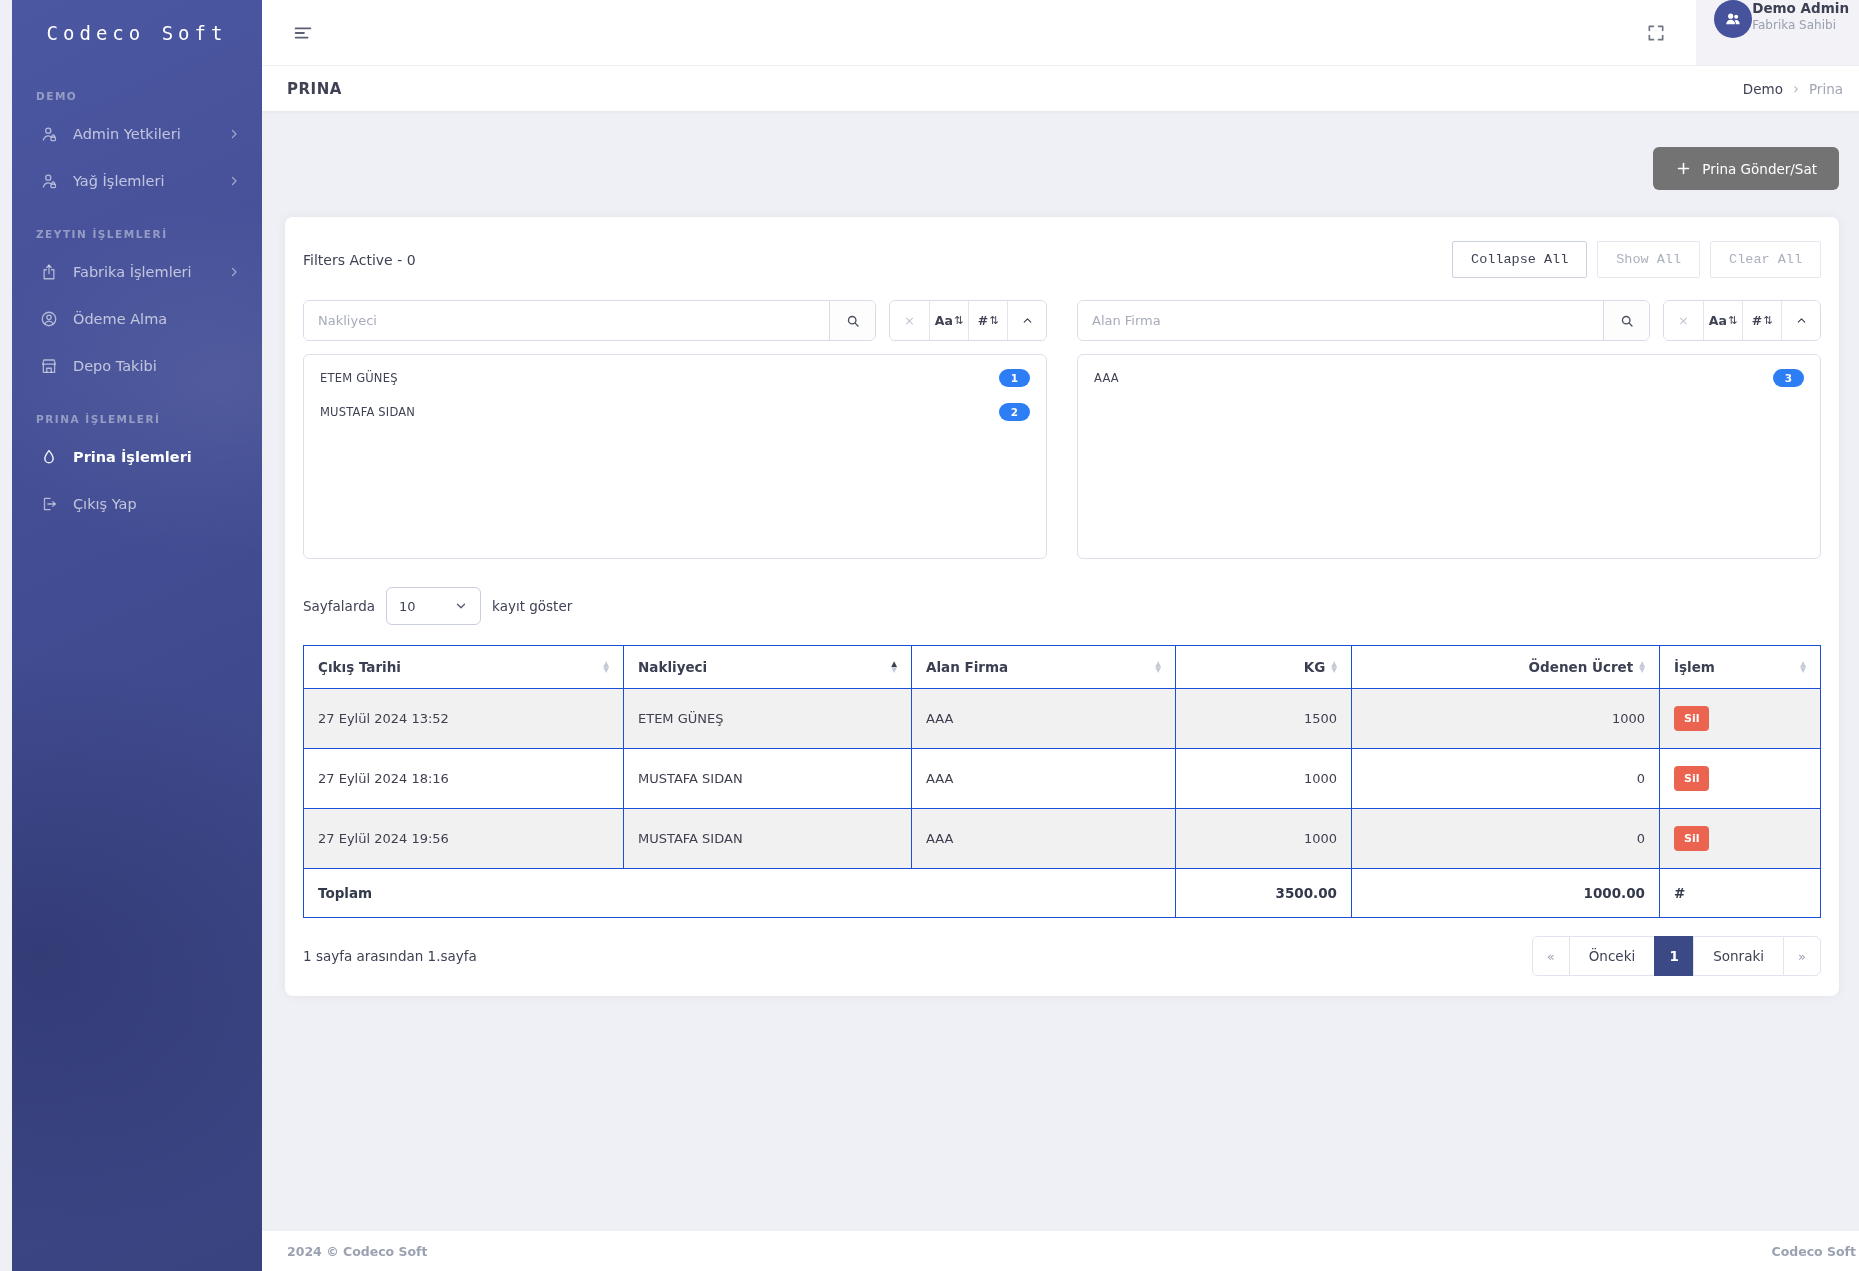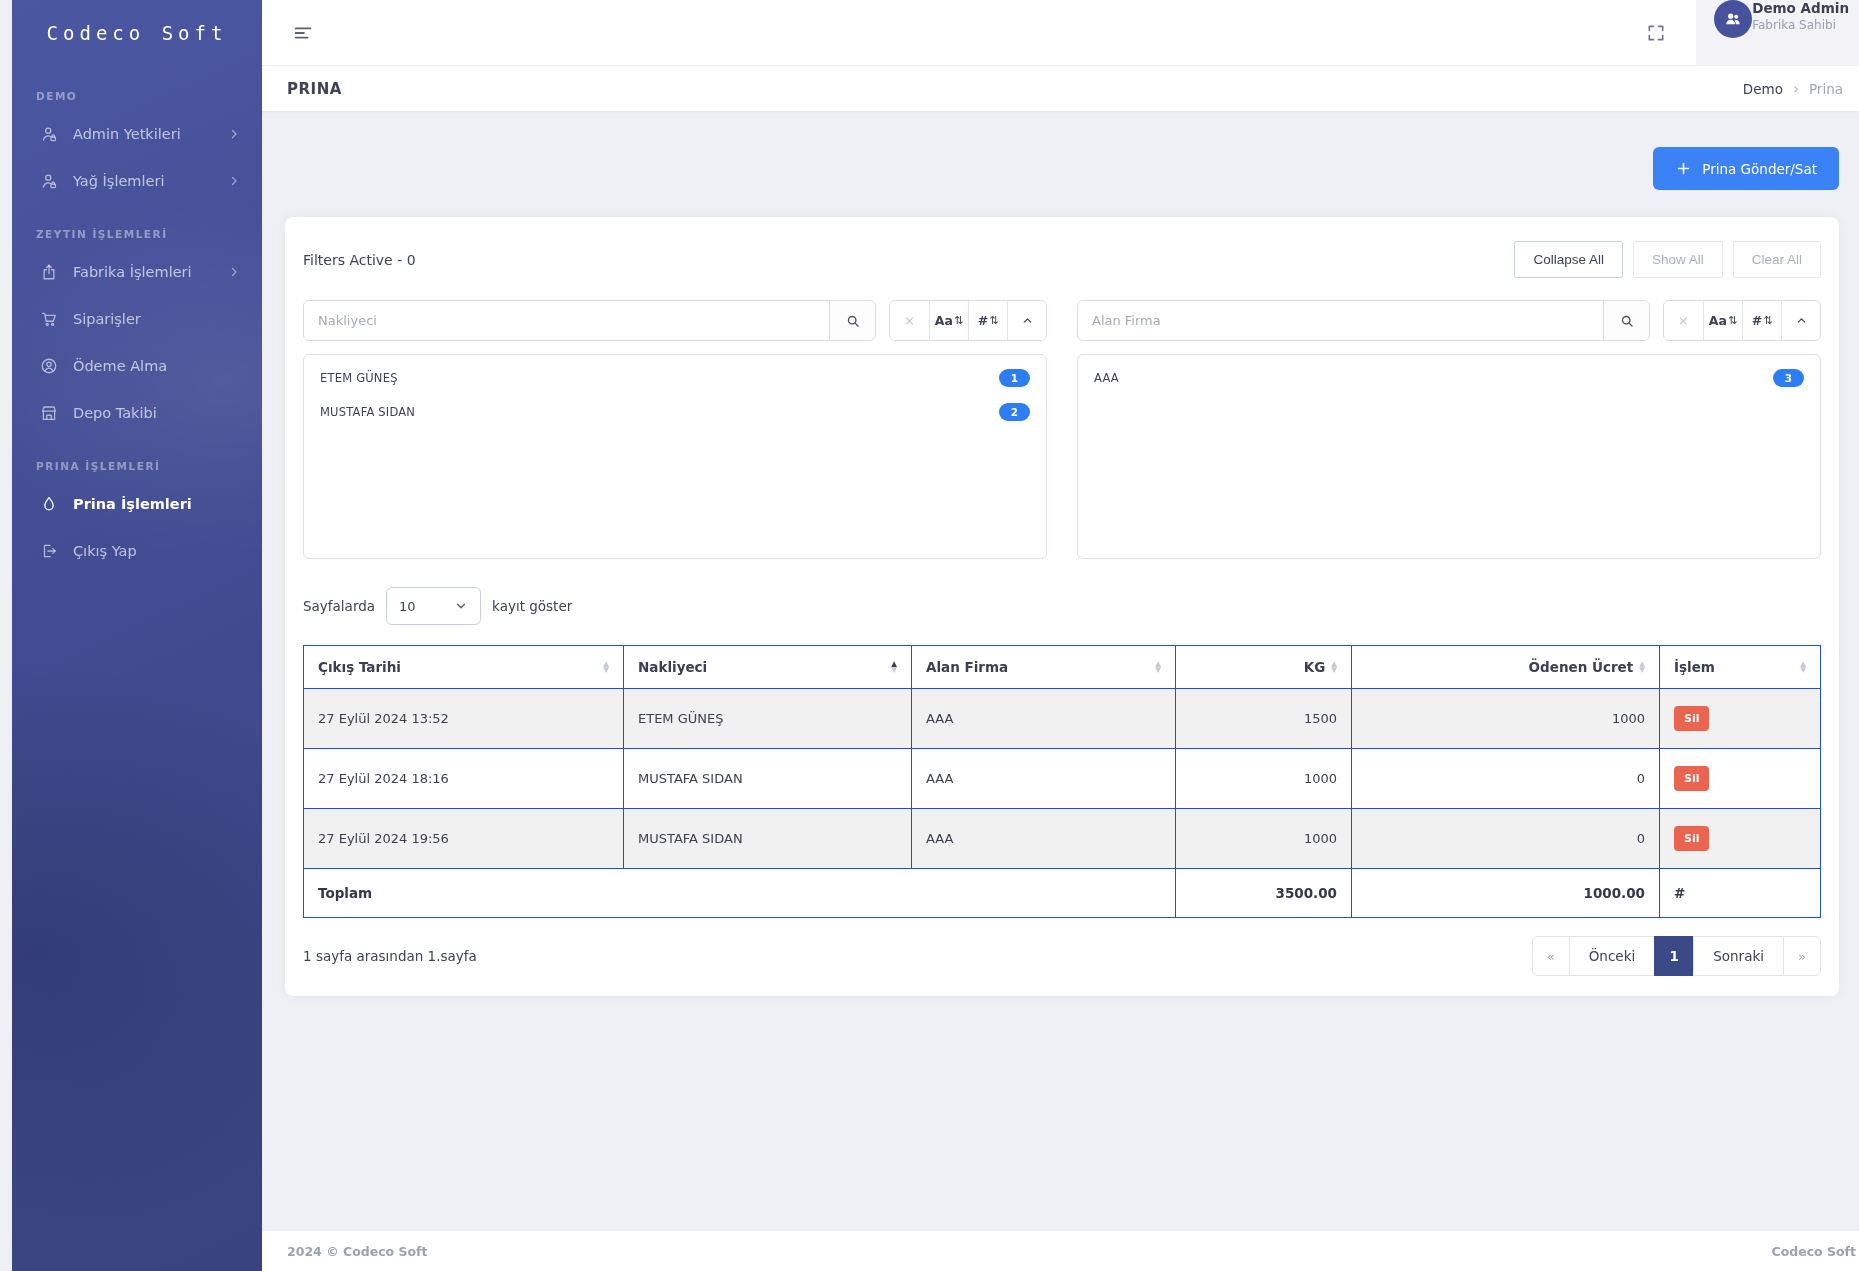--- a/index.html
+++ b/index.html
@@ -42,29 +42,29 @@
   .titlebar { height:45px; background:#fff; display:flex; align-items:center; padding:0 28px 0 25px;
     box-shadow:0 2px 3px rgba(30,40,70,0.04); position:relative; z-index:2; }
   .page-title { font-size:15px; font-weight:700; letter-spacing:.5px; color:#3f4254; }
   .breadcrumb { margin-left:auto; display:flex; align-items:center; gap:10px; font-size:13.5px; }
   .crumb-link { color:#3f4254; cursor:pointer; }
   .crumb-sep { color:#b3b7c4; font-size:15px; }
   .crumb-current { color:#a0a5b4; }
 
   .content { flex:1; padding:36px 32px 24px 23px; overflow:hidden; }
   .action-row { display:flex; justify-content:flex-end; margin-bottom:27px; }
-  .btn-primary { display:flex; align-items:center; gap:10px; background:#3b82f6; color:#fff; border:none;
+  .btn-primary { display:flex; align-items:center; gap:10px; background:#737373; color:#fff; border:none;
     border-radius:6px; font-size:13.5px; padding:0 22px; height:43px; cursor:pointer; font-family:inherit; }
 
   .card { background:#fff; border-radius:8px; box-shadow:0 0 12px rgba(30,40,70,0.05); padding:24px 18px 20px; }
 
   .filters-head { display:flex; align-items:center; }
   .filters-title { font-size:14px; color:#3f4254; }
   .filters-actions { margin-left:auto; display:flex; gap:10px; }
-  .fbtn { background:#fff; border-radius:2px; font-size:13.5px; padding:10px 18px; cursor:pointer; font-family:Liberation Sans, sans-serif; }
+  .fbtn { background:#fff; border-radius:2px; font-size:13.5px; padding:10px 18px; cursor:pointer; font-family:Liberation Mono, monospace; }
   .fbtn.enabled { border:1px solid #ccd1df; color:#3f4254; }
   .fbtn.muted { border:1px solid #e6e8f0; color:#abb0bf; }
 
   .filters-grid { display:grid; grid-template-columns:1fr 1fr; gap:30px; margin-top:22px; }
   .filter-row { display:flex; }
   .input-group { flex:1; display:flex; border:1px solid #d9dce8; border-radius:6px; overflow:hidden; height:41px; background:#fff; }
   .filter-input { flex:1; border:none; outline:none; padding:0 14px; font-size:13px; color:#3f4254; font-family:inherit; background:#fff; }
   .filter-input::placeholder { color:#a7acba; }
   .search-btn { width:46px; border:none; border-left:1px solid #d9dce8; background:#fdfdfe; cursor:pointer; color:#4a4f5e; display:flex; align-items:center; justify-content:center; }
   .btn-group { display:flex; margin-left:13px; border:1px solid #d9dce8; border-radius:6px; overflow:hidden; height:41px; background:#fff; }
@@ -158,28 +158,20 @@
     <div class="nav-item">
       <svg class="ic" width="18" height="18" viewBox="0 0 24 24" fill="none" stroke="currentColor" stroke-width="1.7" stroke-linecap="round" stroke-linejoin="round">
           <path d="M9 6 L12 3 L15 6"></path>
           <path d="M12 3 V14"></path>
           <path d="M8.5 9 H5.5 V21 H18.5 V9 H15.5"></path>
         </svg>
       <span>Fabrika İşlemleri</span>
       <svg class="ic chev" width="12" height="12" viewBox="0 0 24 24" fill="none" stroke="currentColor" stroke-width="2.4" stroke-linecap="round" stroke-linejoin="round">
           <path d="M9 5 L16 12 L9 19"></path>
         </svg>
-    </div>
-    <div class="nav-item">
-      <svg class="ic" width="18" height="18" viewBox="0 0 24 24" fill="none" stroke="currentColor" stroke-width="1.7" stroke-linecap="round" stroke-linejoin="round">
-          <circle cx="9.6" cy="19.2" r="1.4"></circle>
-          <circle cx="16.8" cy="19.2" r="1.4"></circle>
-          <path d="M3.5 4.5 H6.2 L8.3 15 H17.8 L20.3 7.3 H6.8"></path>
-        </svg>
-      <span>Siparişler</span>
     </div>
     <div class="nav-item">
       <svg class="ic" width="18" height="18" viewBox="0 0 24 24" fill="none" stroke="currentColor" stroke-width="1.7" stroke-linecap="round" stroke-linejoin="round">
           <circle cx="12" cy="12" r="9"></circle>
           <circle cx="12" cy="9.8" r="2.9"></circle>
           <path d="M6.6 18.4 C8 15.9 9.9 14.7 12 14.7 s4 1.2 5.4 3.7"></path>
         </svg>
       <span>Ödeme Alma</span>
     </div>
     <div class="nav-item">

